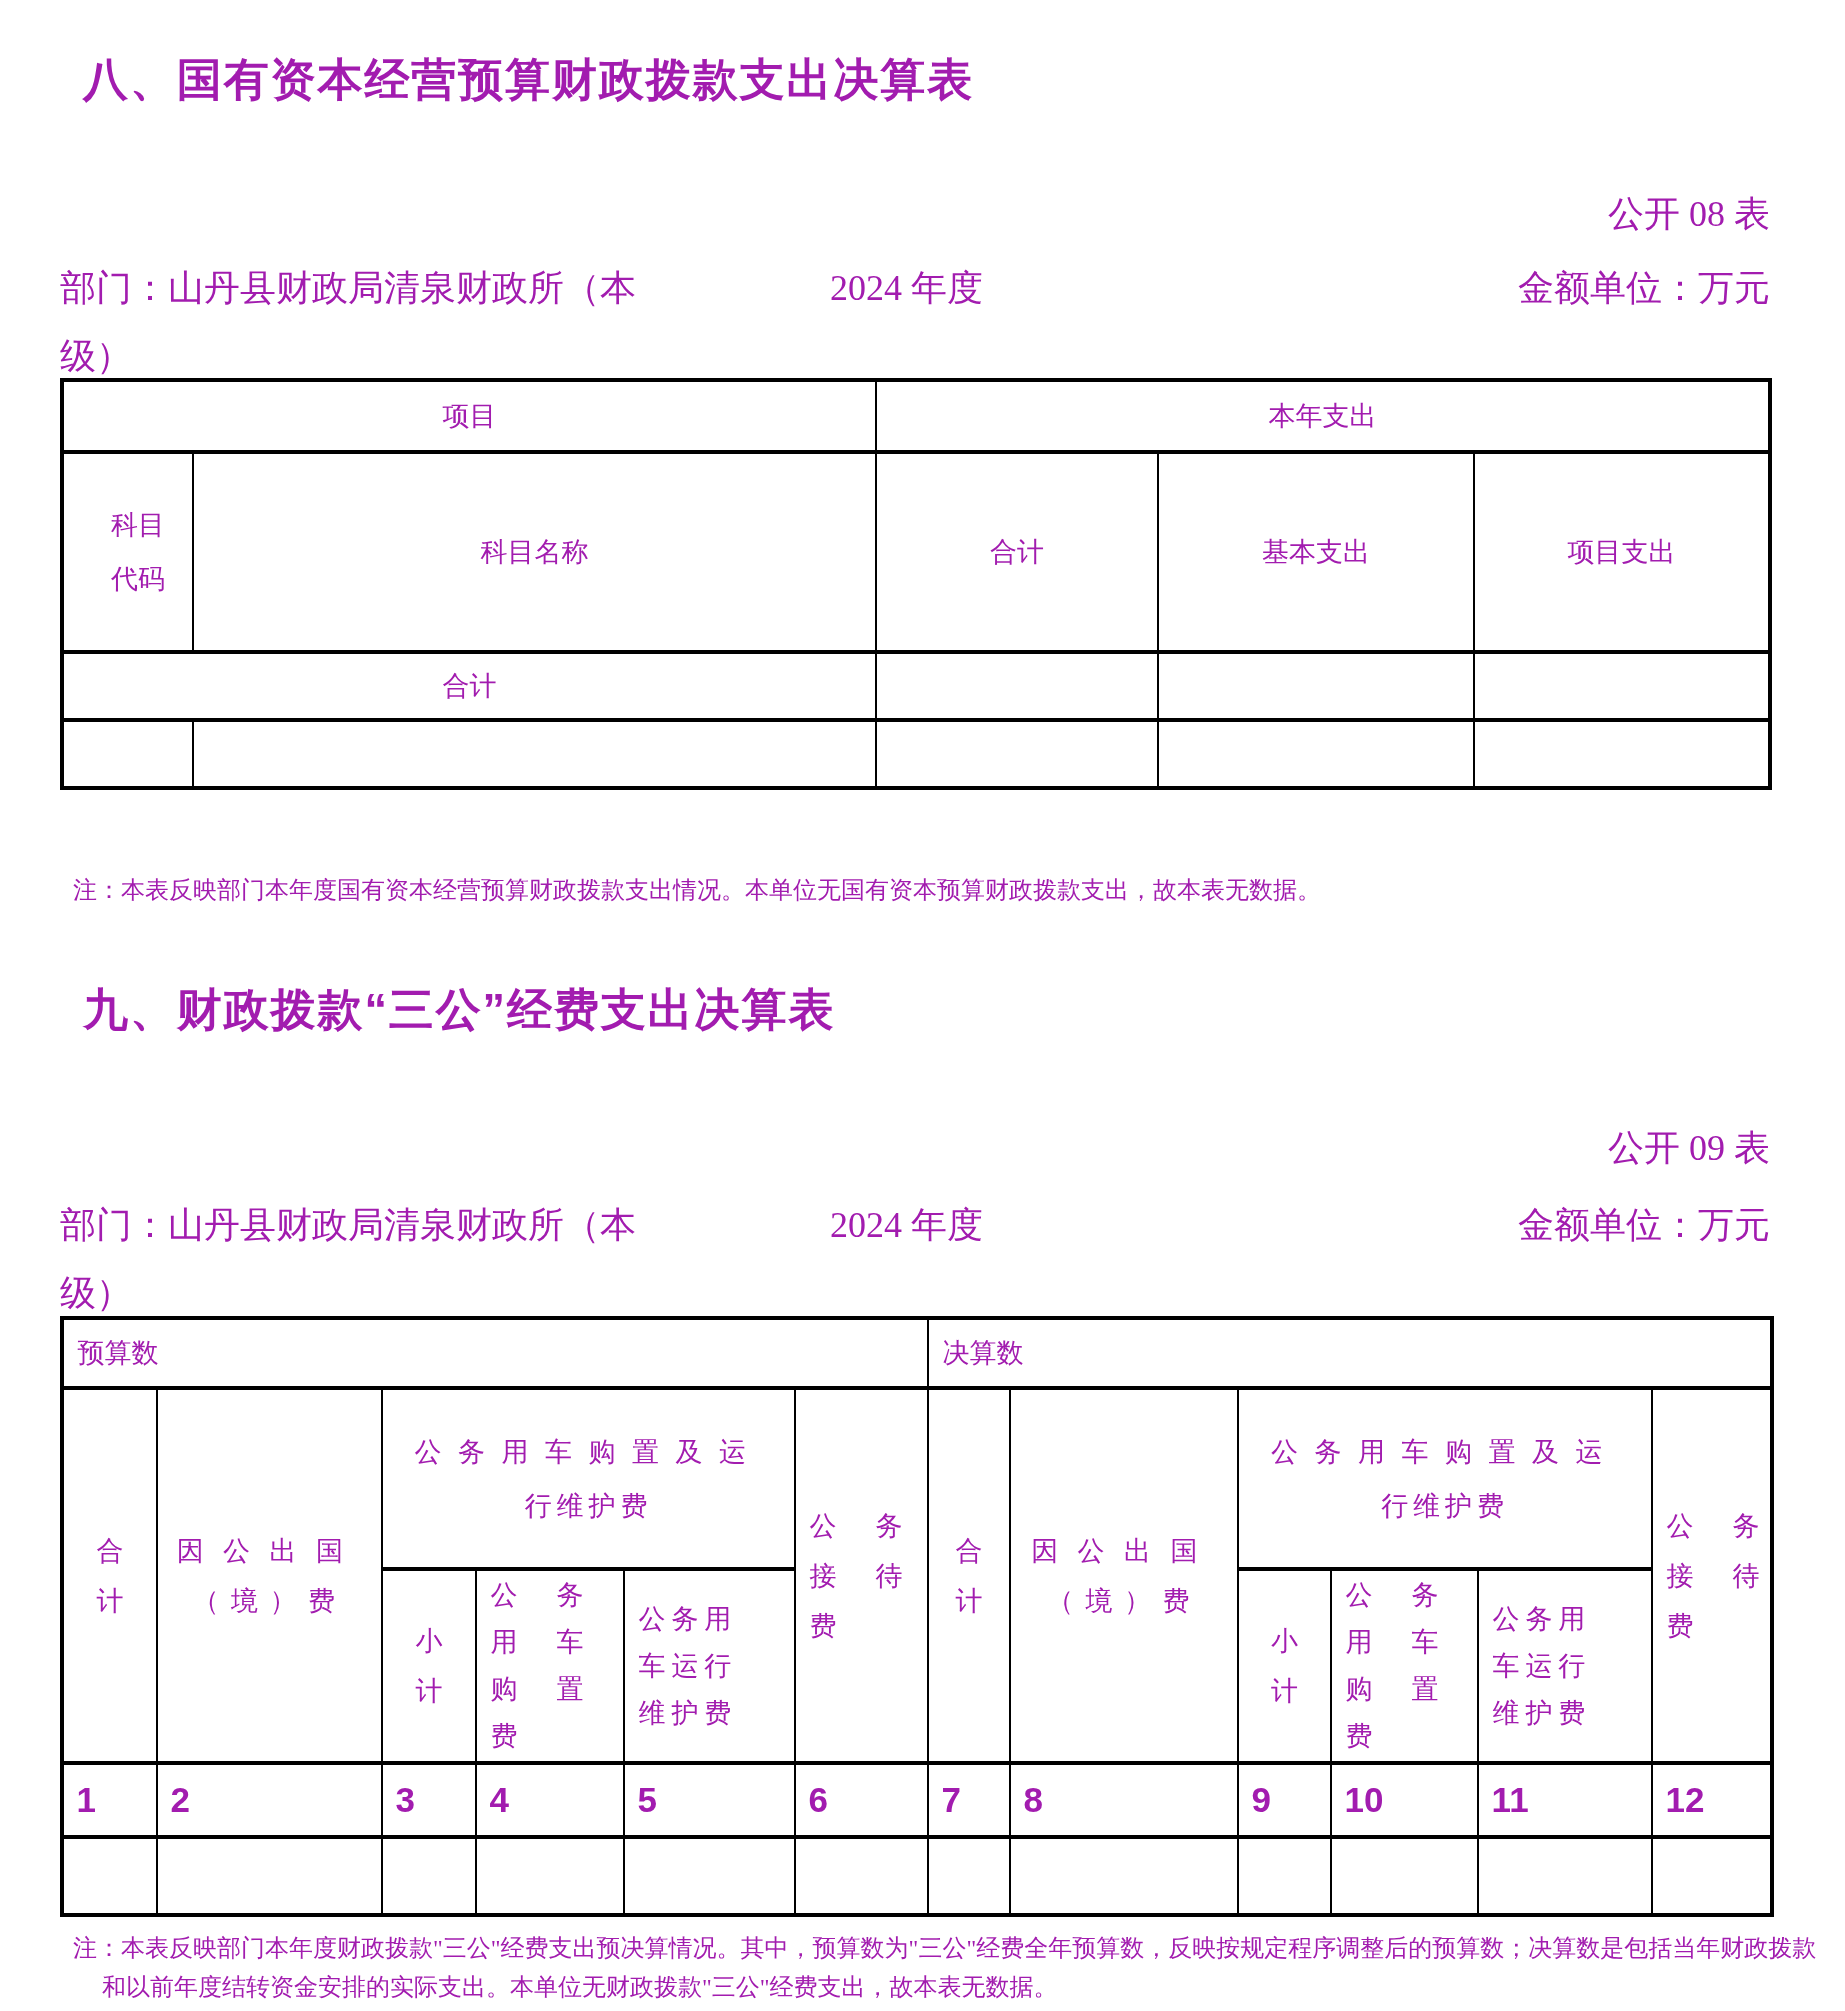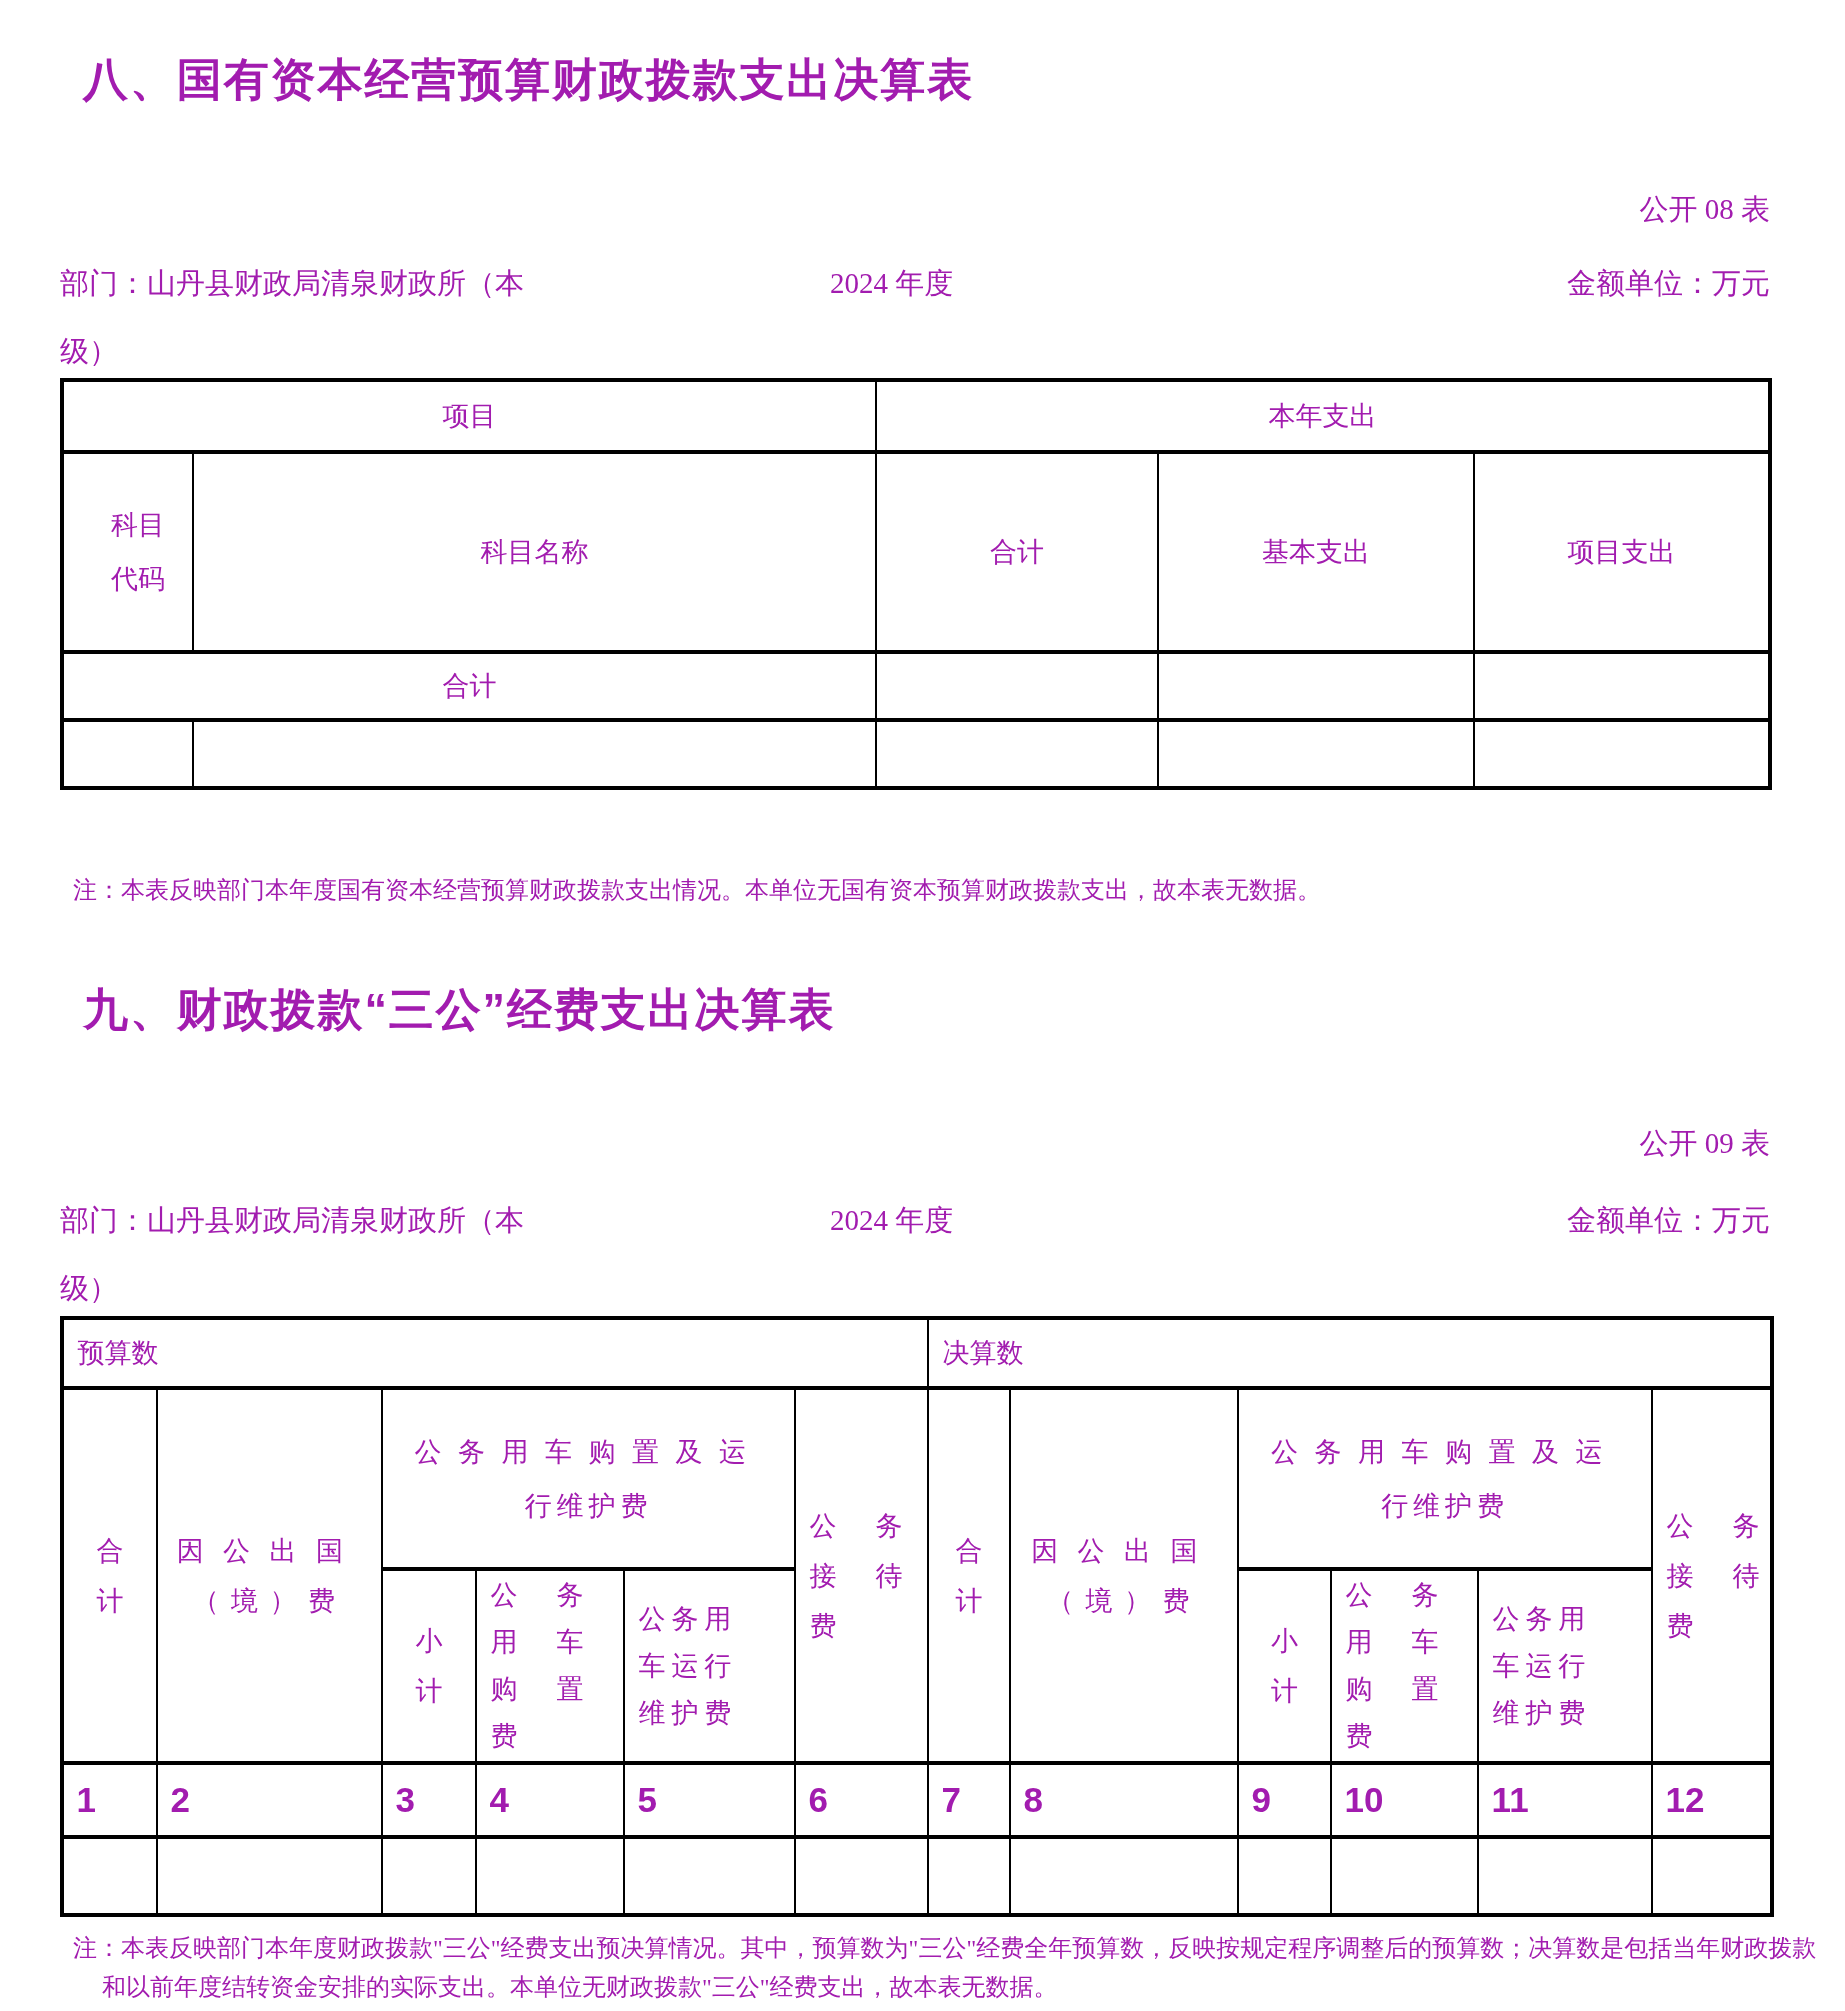--- a/index.html
+++ b/index.html
@@ -5,21 +5,21 @@
   html,body { margin:0; padding:0; background:#ffffff; }
   .page {
     position:relative; width:1846px; height:2012px; background:#ffffff;
     color:#a21caf; font-family:"Liberation Serif", serif; overflow:hidden;
   }
   .abs { position:absolute; }
   .sec-title {
     font-family:"Liberation Sans", sans-serif; font-weight:900;
     font-size:45px; letter-spacing:1.9px; white-space:nowrap;
   }
-  .meta-text { font-size:29px; white-space:nowrap; }
+  .meta-text { font-size:36px; white-space:nowrap; }
   .note-text {
     font-size:24px; line-height:39px; padding-left:29px; text-indent:-29px;
   }
   table.tbl { border-collapse:collapse; table-layout:fixed; background:#fff; border:4.9px solid #000; }
   .tbl td {
     border:2.9px solid #000; border-top-width:4.9px; border-bottom-width:4.9px;
     text-align:center; vertical-align:middle; font-size:27px; padding:0; overflow:hidden;
   }
   
   .tbl1 tr.t1r1 td { height:68px; }

